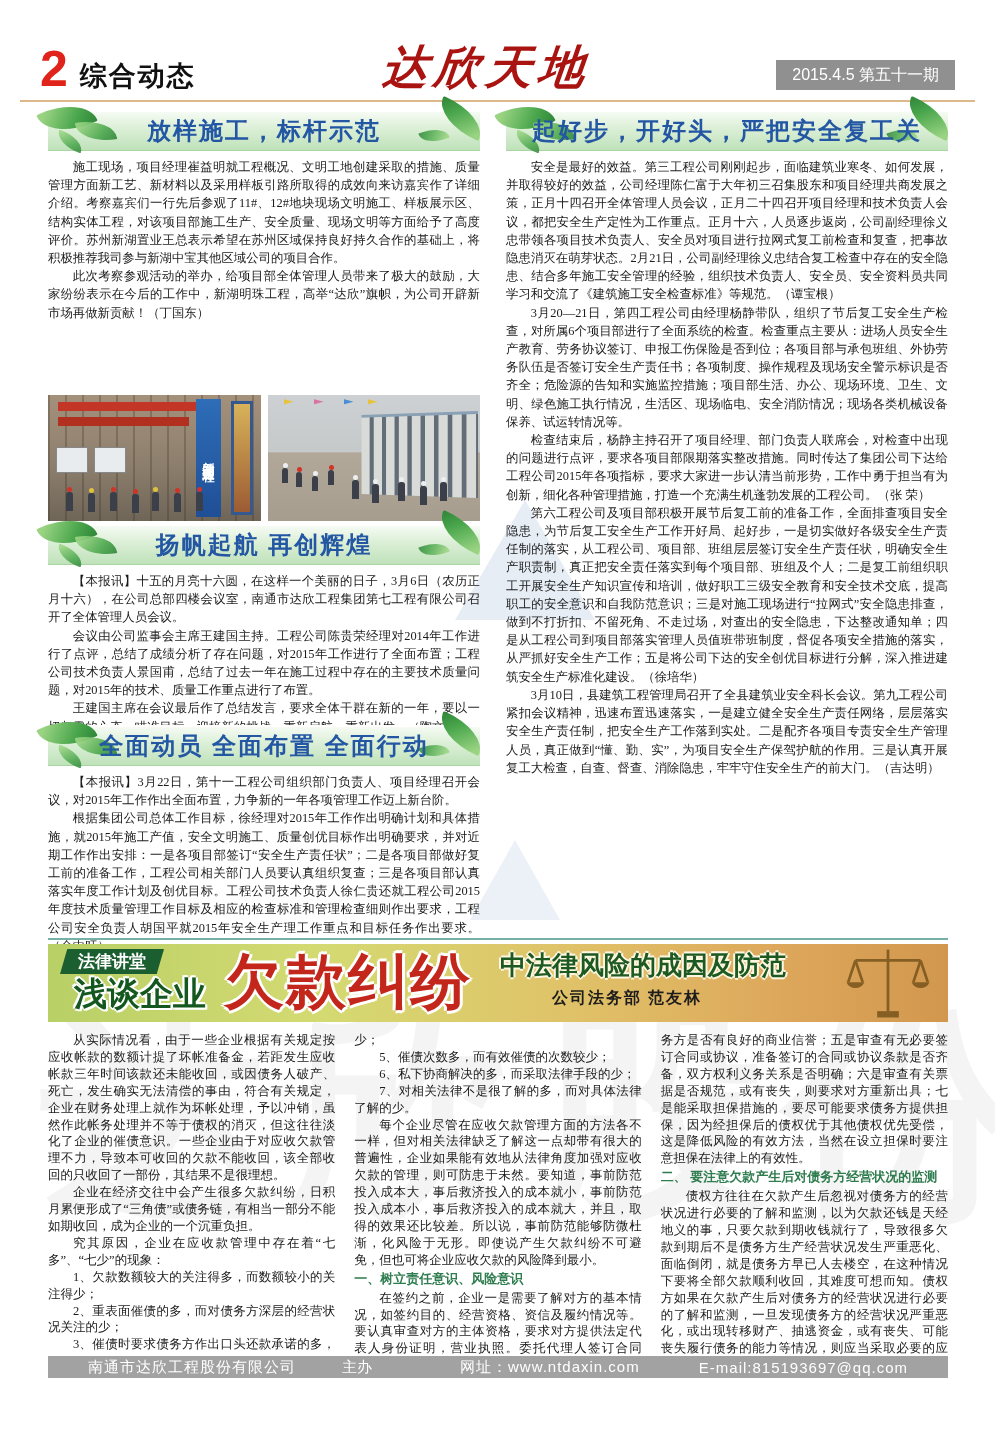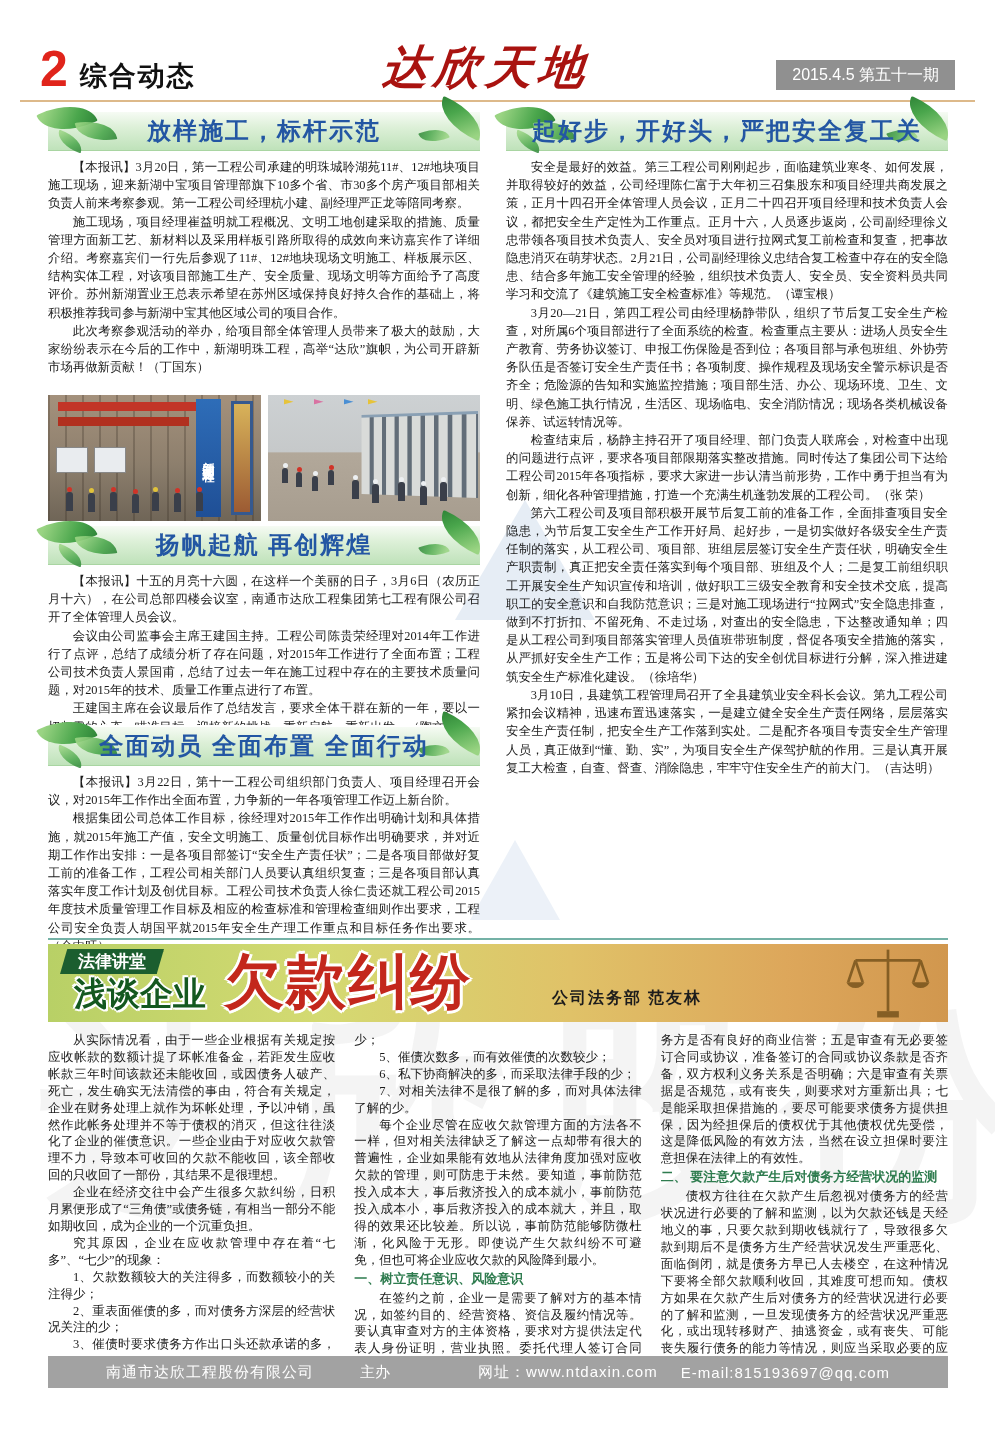--- a/index.html
+++ b/index.html
@@ -92,23 +92,23 @@
             text-shadow:-3px 0 #fff,3px 0 #fff,0 -3px #fff,0 3px #fff,2px 2px #fff,-2px -2px #fff;}
   .law-suffix{position:absolute;left:452px;top:6px;font-size:26px;line-height:30px;font-weight:bold;color:#1d5a22;
               font-family:"Liberation Sans","DejaVu Sans",sans-serif;
               text-shadow:-2px 0 #fdf6e2,2px 0 #fdf6e2,0 -2px #fdf6e2,0 2px #fdf6e2;}
   .law-byline{position:absolute;left:504px;top:44px;font-size:16px;font-weight:bold;color:#1c1c1c;letter-spacing:2px;}
   .scales{position:absolute;right:14px;top:2px;opacity:.75;}
   
   .law-body{position:absolute;left:48px;right:47px;top:1032px;height:322px;display:flex;gap:19px;z-index:2;}
   .law-col{flex:1;font-size:12.5px;line-height:16.9px;text-align:justify;overflow:hidden;}
   
-  .footer{position:absolute;left:48px;right:47px;top:1356px;height:32px;background:#a2a2a2;color:#fff;
+  .footer{position:absolute;left:48px;right:47px;top:1356px;height:22px;background:#a2a2a2;color:#fff;
           font-family:"Liberation Sans","DejaVu Sans",sans-serif;font-size:15px;display:flex;align-items:center;
-          padding:0 58px;box-sizing:border-box;z-index:2;}
+          padding:0 40px;box-sizing:border-box;z-index:2;}
   .ft-org{letter-spacing:1px;}
   .ft-role{margin-left:46px;}
   .ft-web{margin-left:88px;letter-spacing:1px;}
   .ft-mail{margin-left:auto;letter-spacing:1px;}
 </style>
 </head>
 <body>
 
 <div class="page">
 
@@ -132,21 +132,20 @@
 
       <div class="banner">
         <span class="leaf lf1"></span>
         <span class="leaf lf2"></span>
         <span class="leaf lf3"></span>
         <span class="leaf lf4"></span>
         <span class="leaf lf5"></span>
         <span class="banner-title">放样施工，标杆示范</span>
       </div>
       <div class="art-text h-art1">
-          <p class="blk blk-para">【本报讯】3月20日，第一工程公司承建的明珠城聆湖苑11#、12#地块项目施工现场，迎来新湖中宝项目管理部旗下10多个省、市30多个房产项目部相关负责人前来考察参观。第一工程公司经理杭小建、副经理严正龙等陪同考察。</p>
           <p class="blk blk-para">施工现场，项目经理崔益明就工程概况、文明工地创建采取的措施、质量管理方面新工艺、新材料以及采用样板引路所取得的成效向来访嘉宾作了详细介绍。考察嘉宾们一行先后参观了11#、12#地块现场文明施工、样板展示区、结构实体工程，对该项目部施工生产、安全质量、现场文明等方面给予了高度评价。苏州新湖置业王总表示希望在苏州区域保持良好持久合作的基础上，将积极推荐我司参与新湖中宝其他区域公司的项目合作。</p>
           <p class="blk blk-para">此次考察参观活动的举办，给项目部全体管理人员带来了极大的鼓励，大家纷纷表示在今后的工作中，新湖明珠工程，高举“达欣”旗帜，为公司开辟新市场再做新贡献！（丁国东）</p>
         </div>
 
       <div class="photos">
         <div class="photo photo-left">
           <div class="scaffold"></div>
           <div class="pbanner pb1"></div>
           <div class="pbanner pb2"></div>
           <div class="board bd1"></div>
@@ -229,20 +228,21 @@
     </div>
 
   </div>
 
   <div class="law-sep"></div>
 
   <div class="law-banner">
     <span class="law-badge">法律讲堂</span>
     <span class="law-prefix">浅谈企业</span>
     <span class="law-main">欠款纠纷</span>
+    <span class="law-suffix">中法律风险的成因及防范</span>
     <div class="law-byline">公司法务部  范友林</div>
     <svg class="scales" width="92" height="76" viewBox="0 0 100 84">
       <g stroke="#6b4a15" stroke-width="3" fill="none">
         <line x1="50" y1="4" x2="50" y2="72"></line>
         <line x1="14" y1="16" x2="86" y2="16"></line>
         <line x1="14" y1="16" x2="6" y2="40"></line>
         <line x1="14" y1="16" x2="22" y2="40"></line>
         <line x1="86" y1="16" x2="78" y2="40"></line>
         <line x1="86" y1="16" x2="94" y2="40"></line>
       </g>

